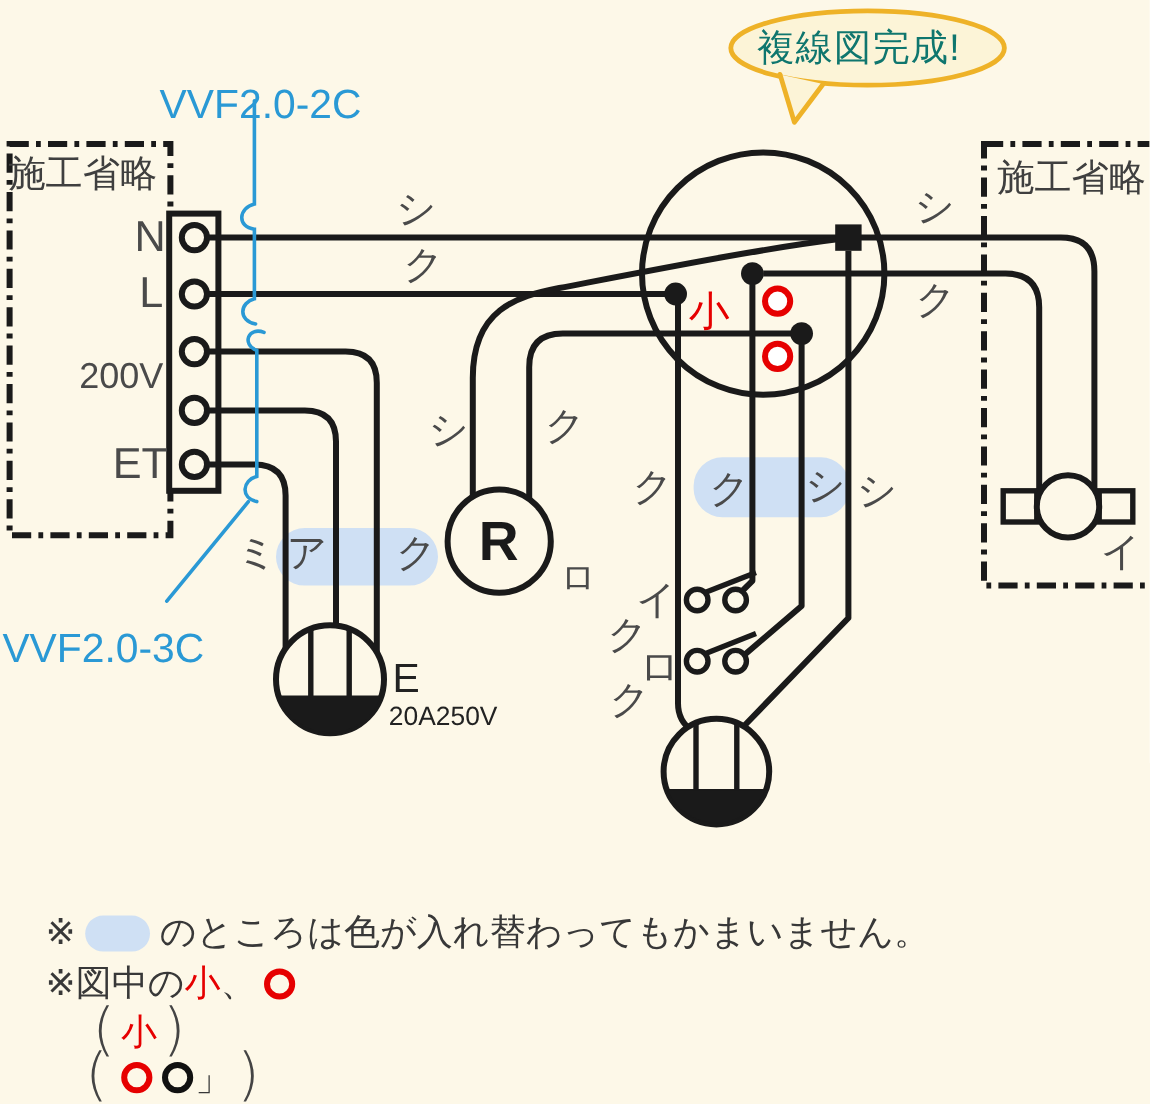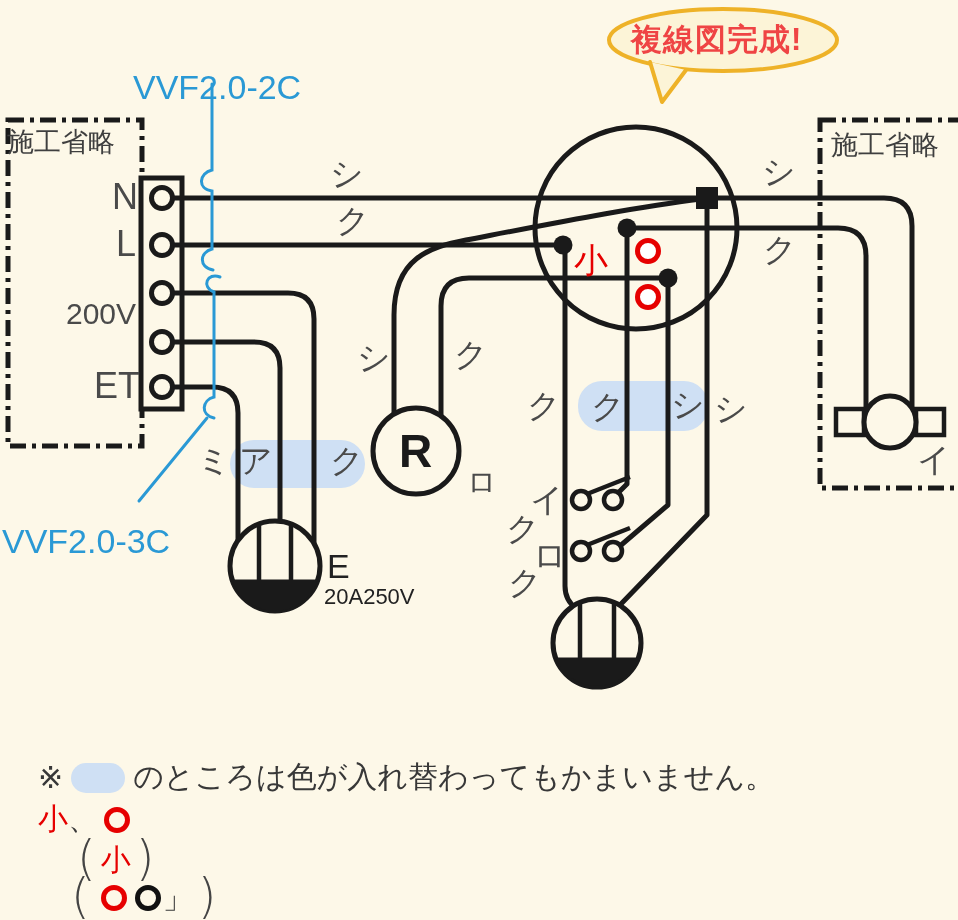--- a/index.html
+++ b/index.html
@@ -6,24 +6,24 @@
   .stage{
     position:relative;width:958px;height:920px;overflow:hidden;
     background:#fdf8e8;
     font-family:"Liberation Sans","DejaVu Sans",sans-serif;
   }
   .stage svg{position:absolute;left:0;top:0;}
   .abs{position:absolute;line-height:1;white-space:nowrap;}
   .wlabel{position:absolute;line-height:1;font-size:33px;color:#4a4a4a;white-space:nowrap;}
   .wlabel.red{color:#e60000;}
   .blue-text{color:#2a99d5;font-size:34px;margin-top:24px;}
-  .boxtitle{font-size:27px;color:#3f3f3f;}
+  .boxtitle{font-size:31px;color:#3f3f3f;}
   .term{font-size:36px;color:#4a4a4a;}
   .hl{position:absolute;background:#cfe0f4;border-radius:24px;}
-  .bubble-text{font-size:31px;color:#ef4444;font-weight:700;letter-spacing:1px;}
+  .bubble-text{font-size:31px;color:#0f766e;font-weight:400;letter-spacing:1px;}
   .r-letter{font-size:46px;font-weight:600;color:#1a1a1a;}
   .e-label{font-size:34px;color:#222;font-weight:500;}
   .rating{font-size:22px;color:#222;font-weight:500;}
   .note-line{position:absolute;display:flex;align-items:center;font-size:30px;color:#383838;white-space:nowrap;}
   .note-line .red{color:#e60000;}
   .swatch{display:inline-block;width:54px;height:30px;background:#cfe0f4;border-radius:15px;margin:0 8px;}
   .ring{display:inline-block;box-sizing:border-box;width:26px;height:26px;border:5px solid #e60000;border-radius:50%;margin:0 6px;}
   .ring.black{border-color:#111;margin:0 2px;}
   .bigparen{font-size:48px;font-weight:300;line-height:1;color:#444;margin:0 5px;position:relative;top:-2px;font-family:"DejaVu Sans",sans-serif;}
 </style>
@@ -163,20 +163,21 @@
       <span class="wlabel" style="left: 467px; top: 468px; font-size: 29px;">ロ</span>
       <span class="wlabel" style="left: 917px; top: 443px;">イ</span>
     </div>
 
   <div class="note-line" style="left:38px;top:757px;">
     <span>※</span>
       <span class="swatch"></span>
       <span>のところは色が入れ替わってもかまいません。</span>
   </div>
   <div class="note-line" style="left:38px;top:799px;">
+    <span>※図中の</span>
       <span class="red">小</span>
       <span>、</span>
       <span class="ring"></span>
   </div>
   <div class="note-line" style="left:72px;top:836px;">
     <span class="bigparen">(</span>
       <span class="red">小</span>
       <span class="bigparen">)</span>
   </div>
   <div class="note-line" style="left:66px;top:874px;">

